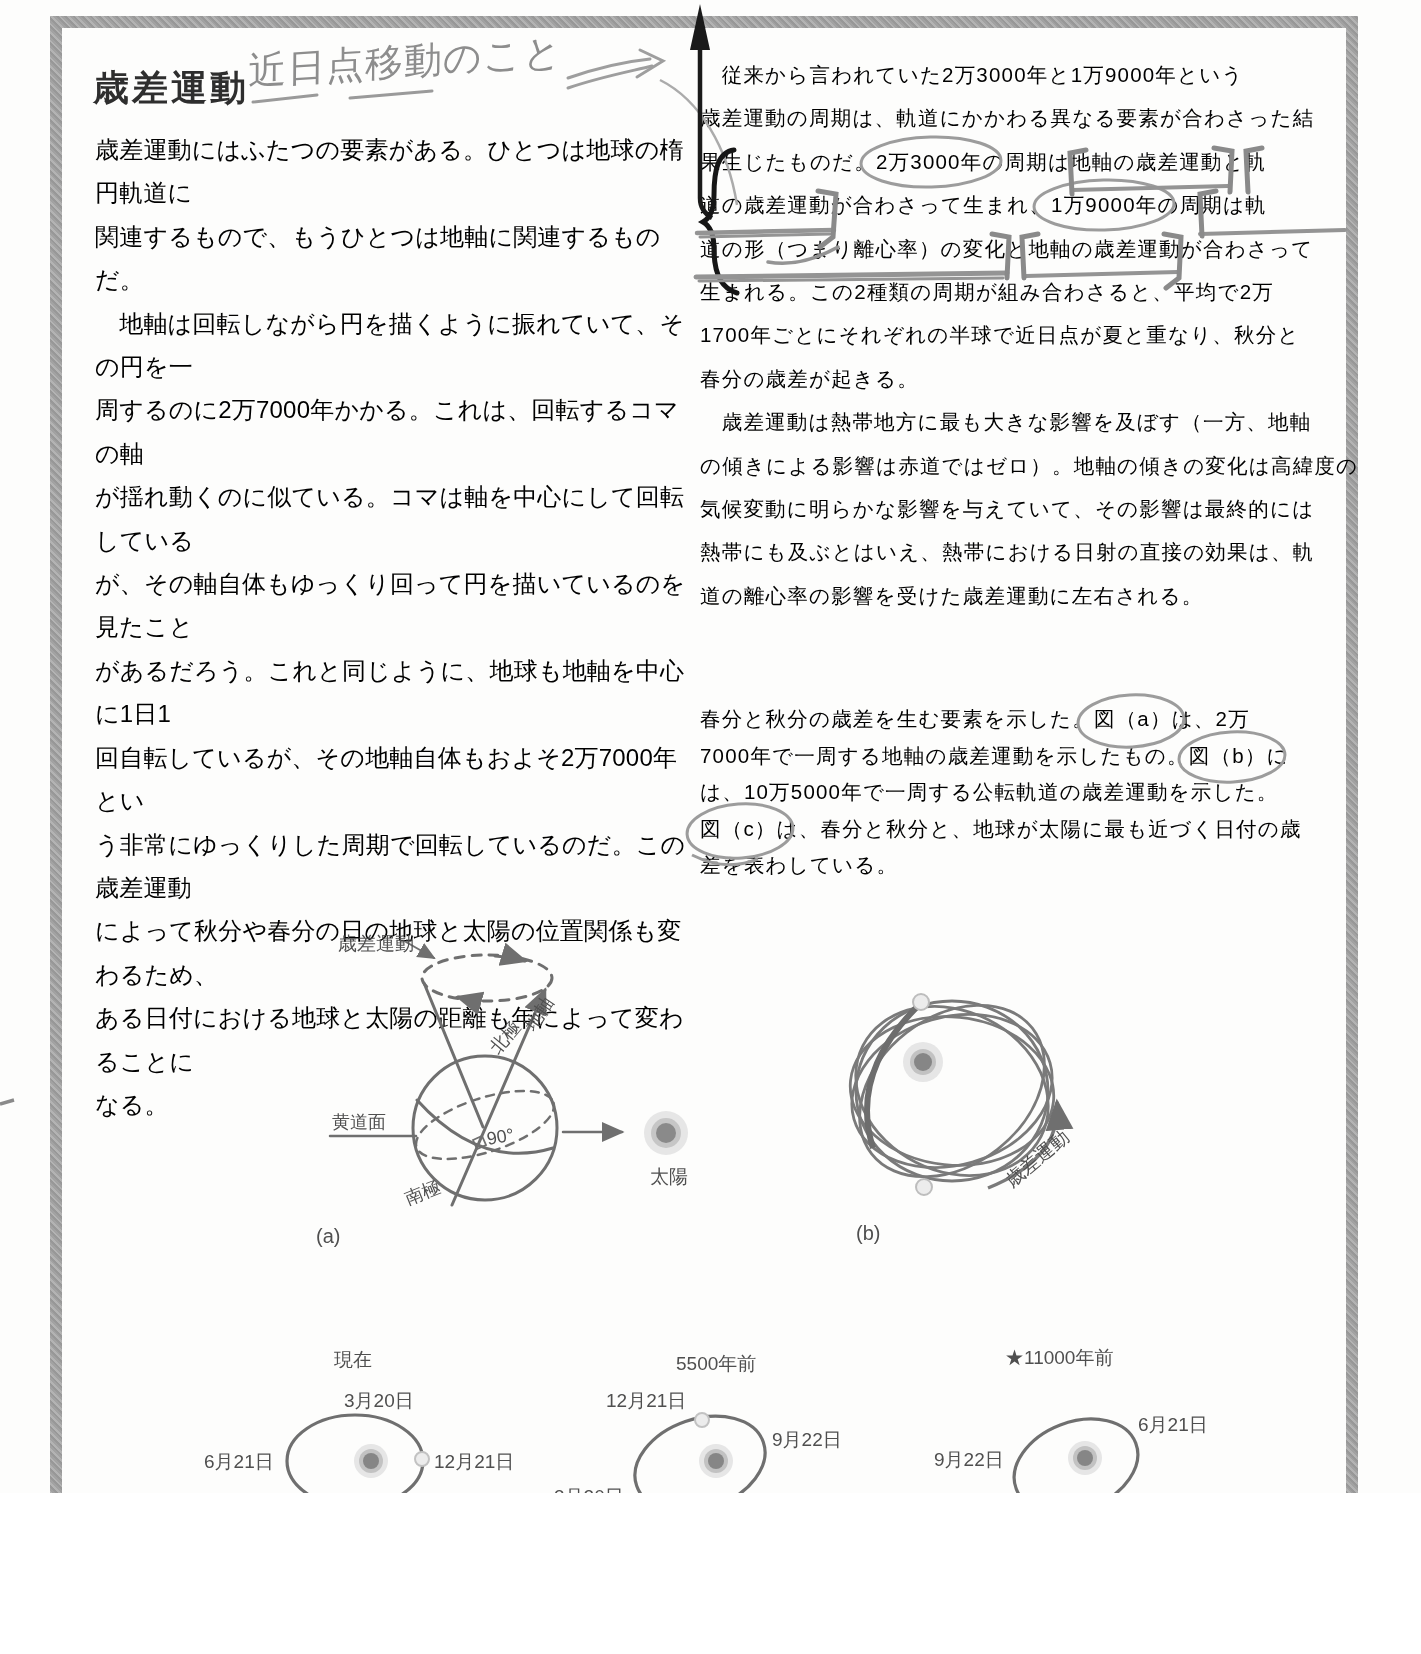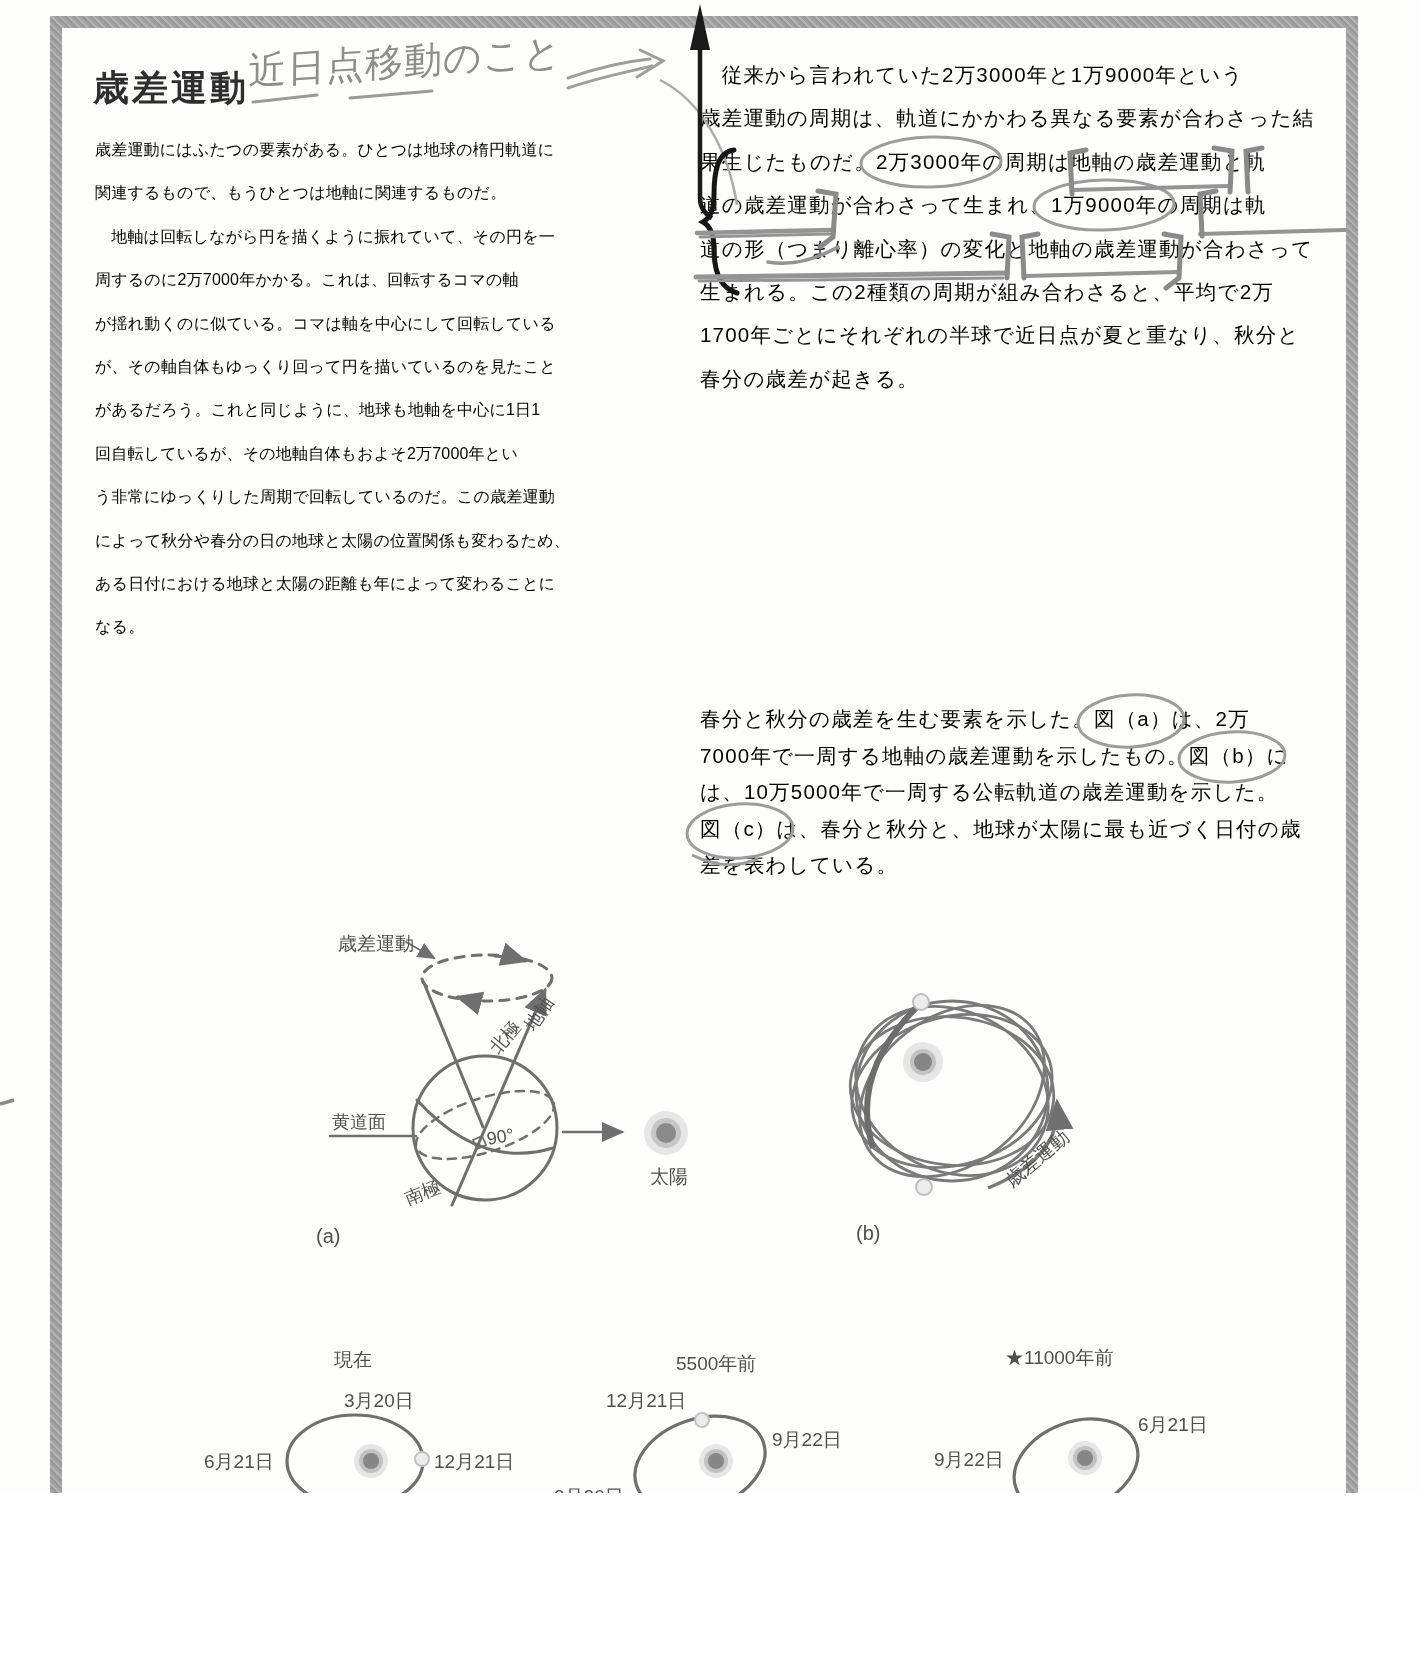--- a/index.html
+++ b/index.html
@@ -22,21 +22,21 @@
   .handwriting {
     position:absolute; left:248px; top:36px; width:330px;
     font-size:38px; color:#8d8d8d; letter-spacing:1px;
     transform:rotate(-3.5deg) skewX(-4deg);
     white-space:nowrap;
   }
   .col { position:absolute; color:#000000; text-align:left; }
   .col p { margin:0; white-space:pre-line; }
   .col-left {
     left:95px; top:128px; width:600px;
-    font-size:16px; line-height:43.4px; letter-spacing:0.2px;
+    font-size:24px; line-height:43.4px; letter-spacing:0.2px;
   }
   .col-right {
     left:700px; top:53px; width:690px;
     font-size:20.5px; line-height:43.4px; letter-spacing:1.2px;
   }
   .col-right-caption {
     left:700px; top:701px; width:690px;
     font-size:20.5px; line-height:36.6px; letter-spacing:1.2px;
   }
   svg.overlay {
@@ -73,20 +73,25 @@
 
   <div class="col col-right">
     <p>　従来から言われていた2万3000年と1万9000年という
 歳差運動の周期は、軌道にかかわる異なる要素が合わさった結
 果生じたものだ。2万3000年の周期は地軸の歳差運動と軌
 道の歳差運動が合わさって生まれ、1万9000年の周期は軌
 道の形（つまり離心率）の変化と地軸の歳差運動が合わさって
 生まれる。この2種類の周期が組み合わさると、平均で2万
 1700年ごとにそれぞれの半球で近日点が夏と重なり、秋分と
 春分の歳差が起きる。</p>
+    <p>　歳差運動は熱帯地方に最も大きな影響を及ぼす（一方、地軸
+の傾きによる影響は赤道ではゼロ）。地軸の傾きの変化は高緯度の
+気候変動に明らかな影響を与えていて、その影響は最終的には
+熱帯にも及ぶとはいえ、熱帯における日射の直接の効果は、軌
+道の離心率の影響を受けた歳差運動に左右される。</p>
   </div>
 
   <div class="col col-right-caption">
     <p>春分と秋分の歳差を生む要素を示した。図（a）は、2万
 7000年で一周する地軸の歳差運動を示したもの。図（b）に
 は、10万5000年で一周する公転軌道の歳差運動を示した。
 図（c）は、春分と秋分と、地球が太陽に最も近づく日付の歳
 差を表わしている。</p>
   </div>
 

